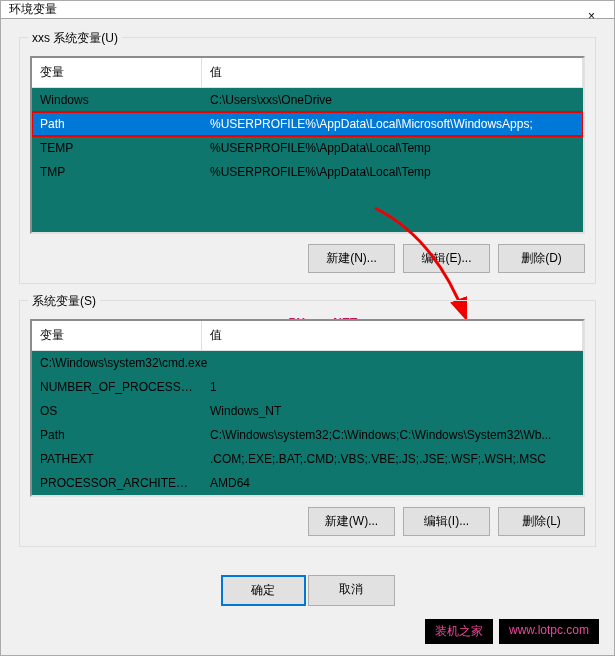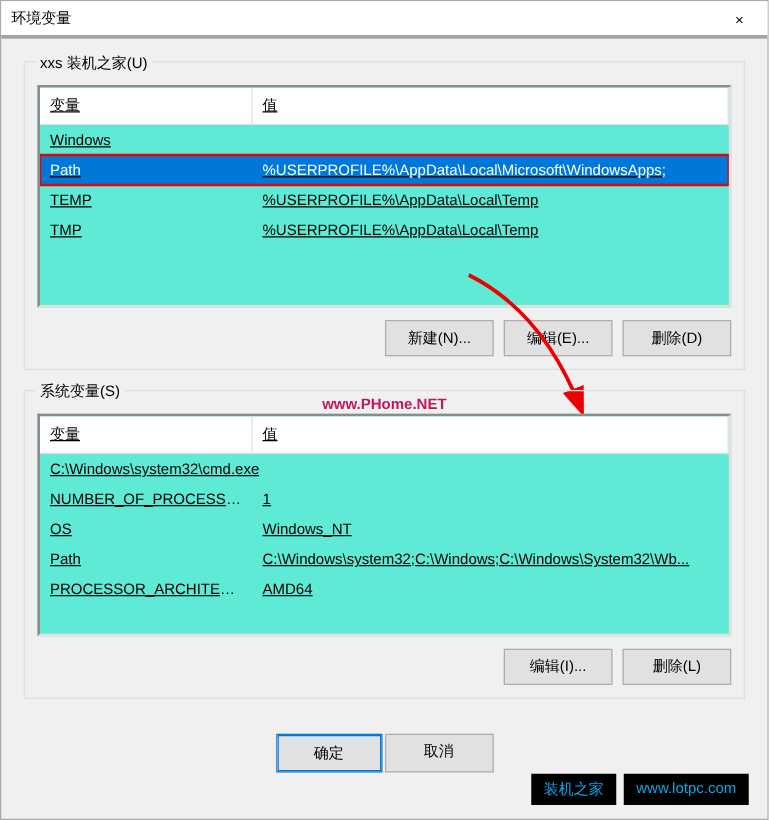--- a/index.html
+++ b/index.html
@@ -1,68 +1,69 @@
 <!DOCTYPE html>
 <html><head>
   <meta charset="utf-8">
   <style>
     * { box-sizing: border-box; margin: 0; padding: 0; font-family: "Microsoft YaHei", "Segoe UI", sans-serif; font-size: 12px; }
     body { background: #fff; width: 615px; height: 656px; position: relative; }
     .dialog { border: 1px solid #aaa; width: 615px; height: 656px; background: #f0f0f0; display: flex; flex-direction: column; }
-    .titlebar { height: 30px; background: #fff; border-bottom: 3px solid #a3a3a3; display: flex; align-items: center; padding: 0 8px; position: relative; }
+    .titlebar { height: 18px; background: #fff; border-bottom: 1px solid #a3a3a3; display: flex; align-items: center; padding: 0 8px; position: relative; }
     .titlebar-text { font-size: 12px; }
     .close-btn { position: absolute; right: 0; top: 0; width: 45px; height: 30px; display: flex; align-items: center; justify-content: center; font-size: 14px; cursor: pointer; }
     .content { flex: 1; padding: 18px; display: flex; flex-direction: column; }
     .fieldset { border: 1px solid #ddd; padding: 10px 10px 10px 10px; margin-bottom: 16px; position: relative; }
     .legend { position: absolute; top: -8px; left: 8px; background: #f0f0f0; padding: 0 4px; font-size: 12px; }
-    .listbox { border: 2px inset #e0e0e0; background: #5eead4; height: 178px; overflow: auto; margin-top: 8px; text-decoration: underline; }
+    .listbox { border: 2px inset #e0e0e0; background: #0f766e; height: 178px; overflow: auto; margin-top: 8px; }
     .listbox-header { display: flex; border-bottom: 1px solid #e0e0e0; background: #fff; }
     .listbox-header .col { padding: 6px 8px; font-weight: normal; border-right: 1px solid #e0e0e0; }
     .col-name { width: 170px; flex-shrink: 0; }
     .col-value { flex: 1; }
     .listbox-body { }
     .row { display: flex; padding: 3px 0; }
     .row .cell { padding: 2px 8px; white-space: nowrap; overflow: hidden; text-overflow: ellipsis; }
     .row .cell-name { width: 170px; flex-shrink: 0; }
     .row .cell-value { flex: 1; }
     .row.selected { background: #0078d7; color: #fff; outline: 2px solid #e00; outline-offset: -1px; }
     .btn-row { display: flex; justify-content: flex-end; gap: 8px; margin-top: 10px; }
     .btn { border: 1px solid #adadad; background: #e1e1e1; padding: 5px 0; width: 87px; text-align: center; cursor: pointer; font-size: 12px; }
     .dialog-buttons { display: flex; justify-content: center; gap: 2px; padding: 12px 0 18px; }
     .btn-default { border: 1px solid #0078d7; background: #e1e1e1; padding: 6px 0; width: 85px; text-align: center; cursor: pointer; box-shadow: inset 0 0 0 1px #0078d7; }
     .listbox-wrap { position: relative; }
     .watermark { position: absolute; top: 316px; left: 50%; transform: translateX(-50%); color: #be185d; font-size: 12px; font-weight: bold; }
     .footer-watermark { position: absolute; bottom: 12px; right: 16px; display: flex; gap: 6px; }
-    .footer-watermark .tag { background: #000; color: #0ea5e9; padding: 4px 10px; font-size: 12px; }
+    .footer-watermark .tag { background: #000; color: #ec4899; padding: 4px 10px; font-size: 12px; }
     svg.red-arrow { position: absolute; top: 160px; left: 345px; width: 120px; height: 130px; pointer-events: none; }
   </style>
 </head>
 <body>
 
 <div class="dialog">
   <div class="titlebar">
     <span class="titlebar-text">环境变量</span>
     <div class="close-btn">
       <span>×</span>
     </div>
   </div>
 
   <div class="content">
 
     <div class="fieldset">
-      <div class="legend">xxs 装机之家(U)</div>
+      <div class="legend">xxs 系统变量(U)</div>
       <div class="listbox-wrap">
         <div class="listbox">
           <div class="listbox-header">
             <div class="col col-name">变量</div>
             <div class="col col-value">值</div>
           </div>
           <div class="listbox-body" id="user-rows">
               <div class="row">
                 <div class="cell cell-name">Windows</div>
+                <div class="cell cell-value">C:\Users\xxs\OneDrive</div>
               </div>
               <div class="row selected">
                 <div class="cell cell-name">Path</div>
                 <div class="cell cell-value">%USERPROFILE%\AppData\Local\Microsoft\WindowsApps;</div>
               </div>
               <div class="row">
                 <div class="cell cell-name">TEMP</div>
                 <div class="cell cell-value">%USERPROFILE%\AppData\Local\Temp</div>
               </div>
               <div class="row">
@@ -107,28 +108,33 @@
               </div>
               <div class="row">
                 <div class="cell cell-name">OS</div>
                 <div class="cell cell-value">Windows_NT</div>
               </div>
               <div class="row">
                 <div class="cell cell-name">Path</div>
                 <div class="cell cell-value">C:\Windows\system32;C:\Windows;C:\Windows\System32\Wb...</div>
               </div>
               <div class="row">
+                <div class="cell cell-name">PATHEXT</div>
+                <div class="cell cell-value">.COM;.EXE;.BAT;.CMD;.VBS;.VBE;.JS;.JSE;.WSF;.WSH;.MSC</div>
+              </div>
+              <div class="row">
                 <div class="cell cell-name">PROCESSOR_ARCHITECTURE</div>
                 <div class="cell cell-value">AMD64</div>
               </div>
               <div class="row"></div>
             </div>
         </div>
       </div>
       <div class="btn-row">
+        <div class="btn">新建(W)...</div>
         <div class="btn">编辑(I)...</div>
         <div class="btn">删除(L)</div>
       </div>
     </div>
 
     <div class="dialog-buttons">
       <div class="btn-default">确定</div>
       <div class="btn">取消</div>
     </div>
 

